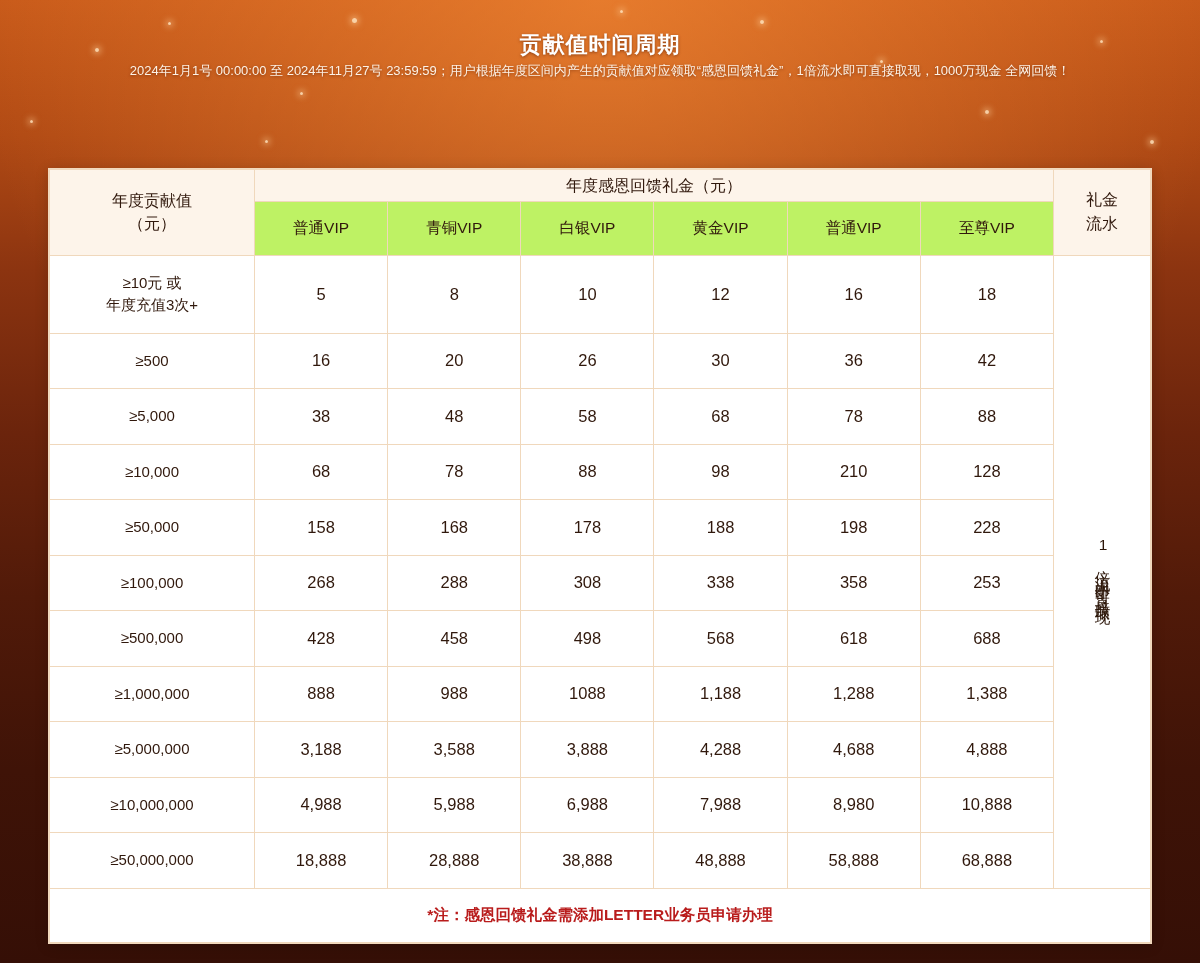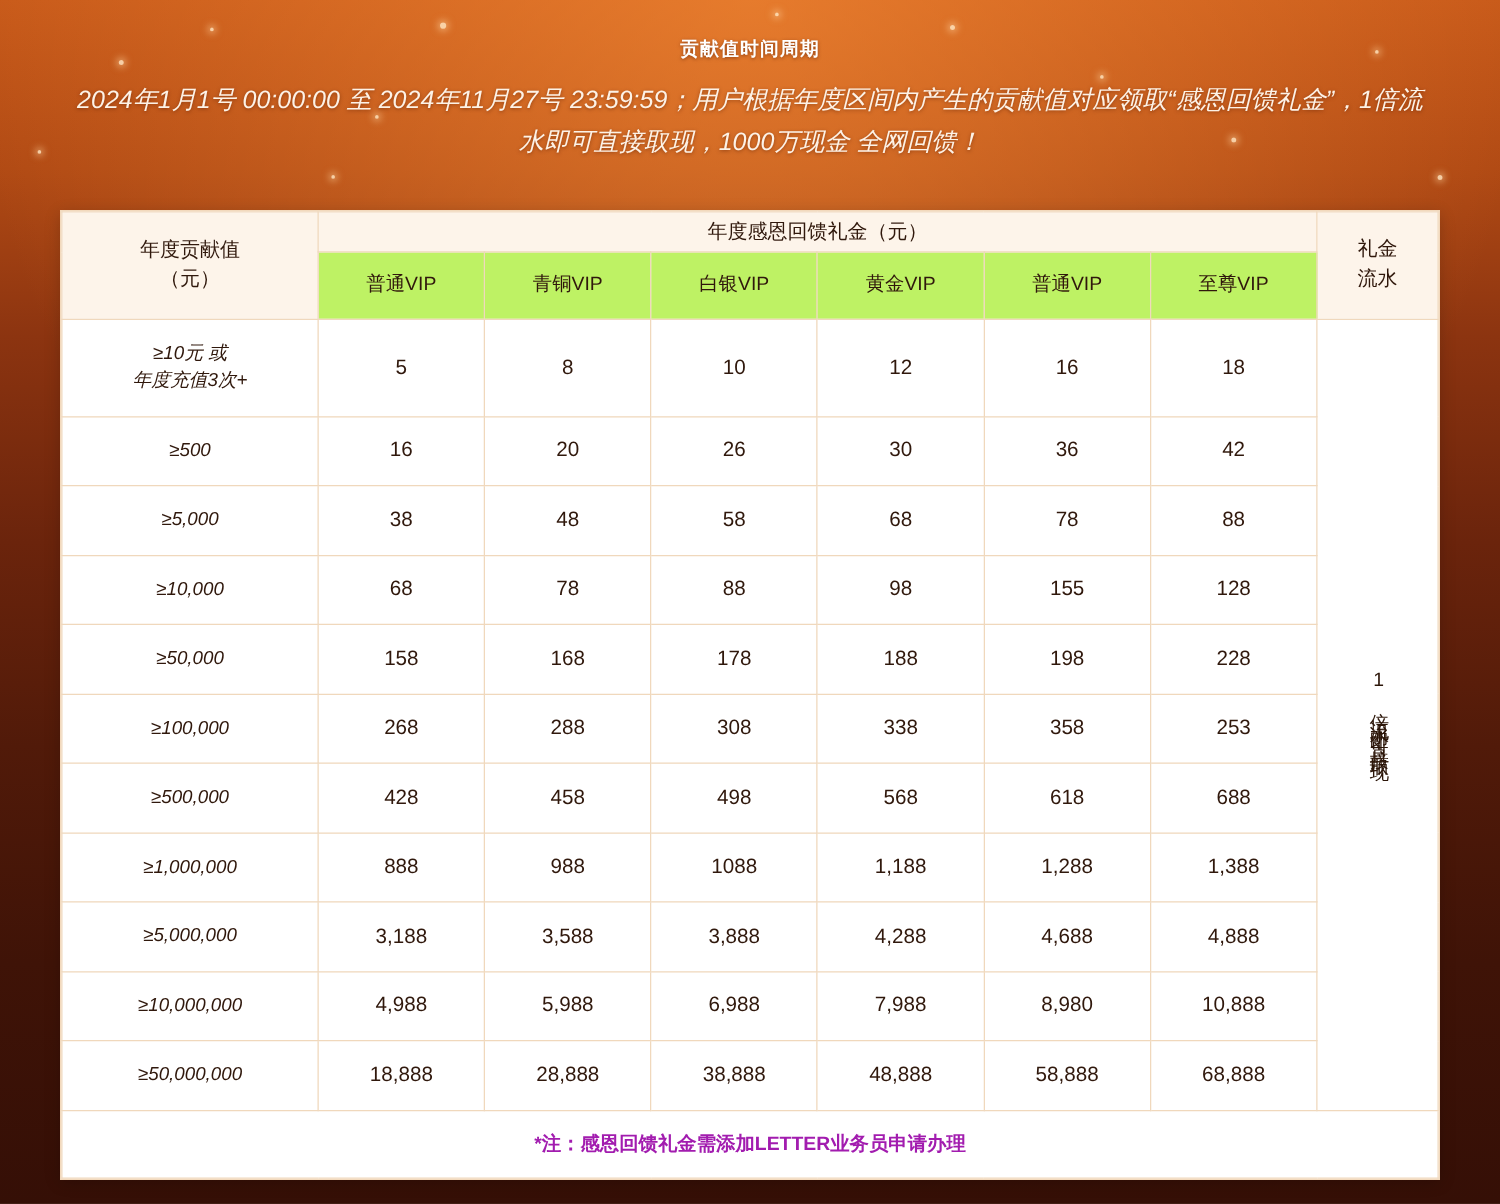--- a/index.html
+++ b/index.html
@@ -33,35 +33,34 @@
     border-radius: 50%;
     box-shadow: 0 0 6px 2px rgba(255, 214, 160, 0.55);
   }
   .header {
     position: relative;
     padding-top: 30px;
     text-align: center;
     color: #fff7ec;
   }
   .header-title {
-    font-size: 15px;
+    font-size: 22px;
     font-weight: bold;
     letter-spacing: 1px;
     color: #ffffff;
-    margin-bottom: 14px;
+    margin-bottom: 0;
     text-shadow: 0 1px 3px rgba(90,30,5,0.6);
   }
   .header-desc {
-    font-size: 20px;
+    font-size: 13px;
     line-height: 1.72;
     color: #fdf2e6;
     max-width: 1090px;
     margin: 0 auto;
     text-shadow: 0 1px 3px rgba(90,30,5,0.55);
-    font-style: italic;
   }
   .card {
     position: absolute;
     left: 48px;
     top: 168px;
     width: 1104px;
     background: #ffffff;
     border: 1px solid #f2d9bd;
     box-sizing: border-box;
     box-shadow: 0 2px 12px rgba(0,0,0,0.18);
@@ -101,21 +100,20 @@
     width: 88px;
     font-size: 16px;
     line-height: 1.5;
     margin-top: 28px;
   }
   td.contrib {
     font-size: 15px;
     padding: 16px 16px;
     line-height: 1.5;
     color: #2c1609;
-    font-style: italic;
   }
   td.val {
     font-size: 16.5px;
     padding: 16px 6px;
     color: #241206;
   }
   td.flow-cell {
     width: 88px;
     background: #ffffff;
     vertical-align: middle;
@@ -132,21 +130,21 @@
     display: inline-block;
   }
   .note-row td {
     border: 1px solid #f0d8bc;
     border-top: 1px solid #f0d8bc;
     text-align: left;
     padding: 16px 22px;
     background: #ffffff;
   }
   .note-text {
-    color: #a21caf;
+    color: #b91c1c;
     font-size: 15.5px;
     font-weight: bold;
   }
 </style>
 </head>
 <body>
 
 <div class="page">
 
   <div class="sparkles">
@@ -225,21 +223,21 @@
           <td class="val">68</td>
           <td class="val">78</td>
           <td class="val">88</td>
         </tr>
         <tr>
           <td class="contrib">≥10,000</td>
           <td class="val">68</td>
           <td class="val">78</td>
           <td class="val">88</td>
           <td class="val">98</td>
-          <td class="val">155</td>
+          <td class="val">210</td>
           <td class="val">128</td>
         </tr>
         <tr>
           <td class="contrib">≥50,000</td>
           <td class="val">158</td>
           <td class="val">168</td>
           <td class="val">178</td>
           <td class="val">188</td>
           <td class="val">198</td>
           <td class="val">228</td>

